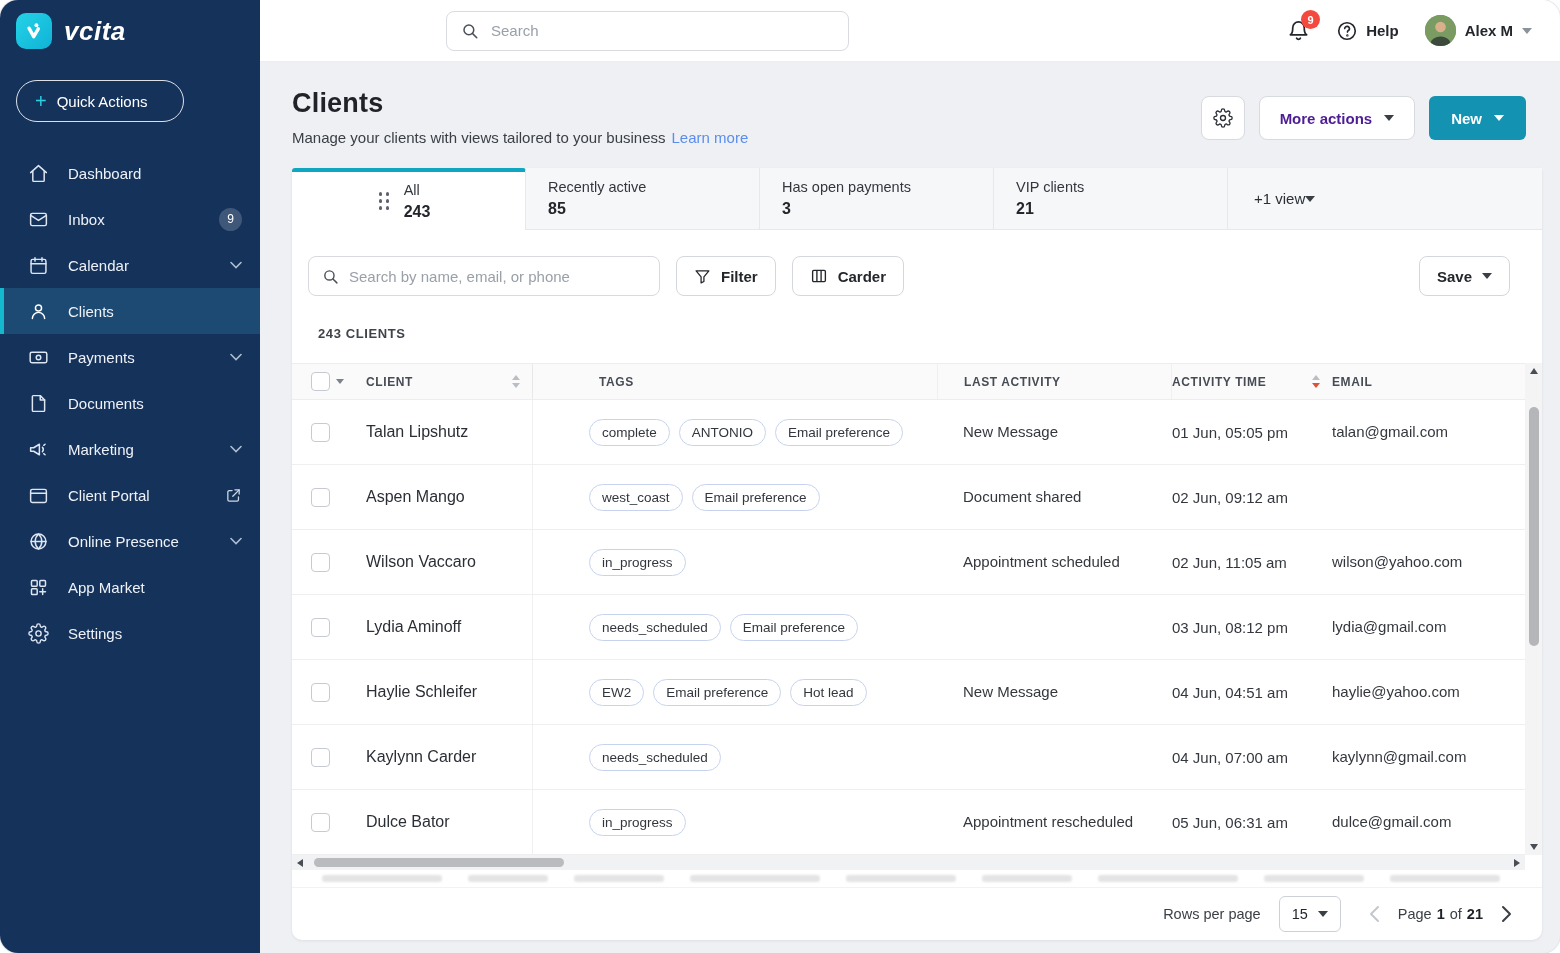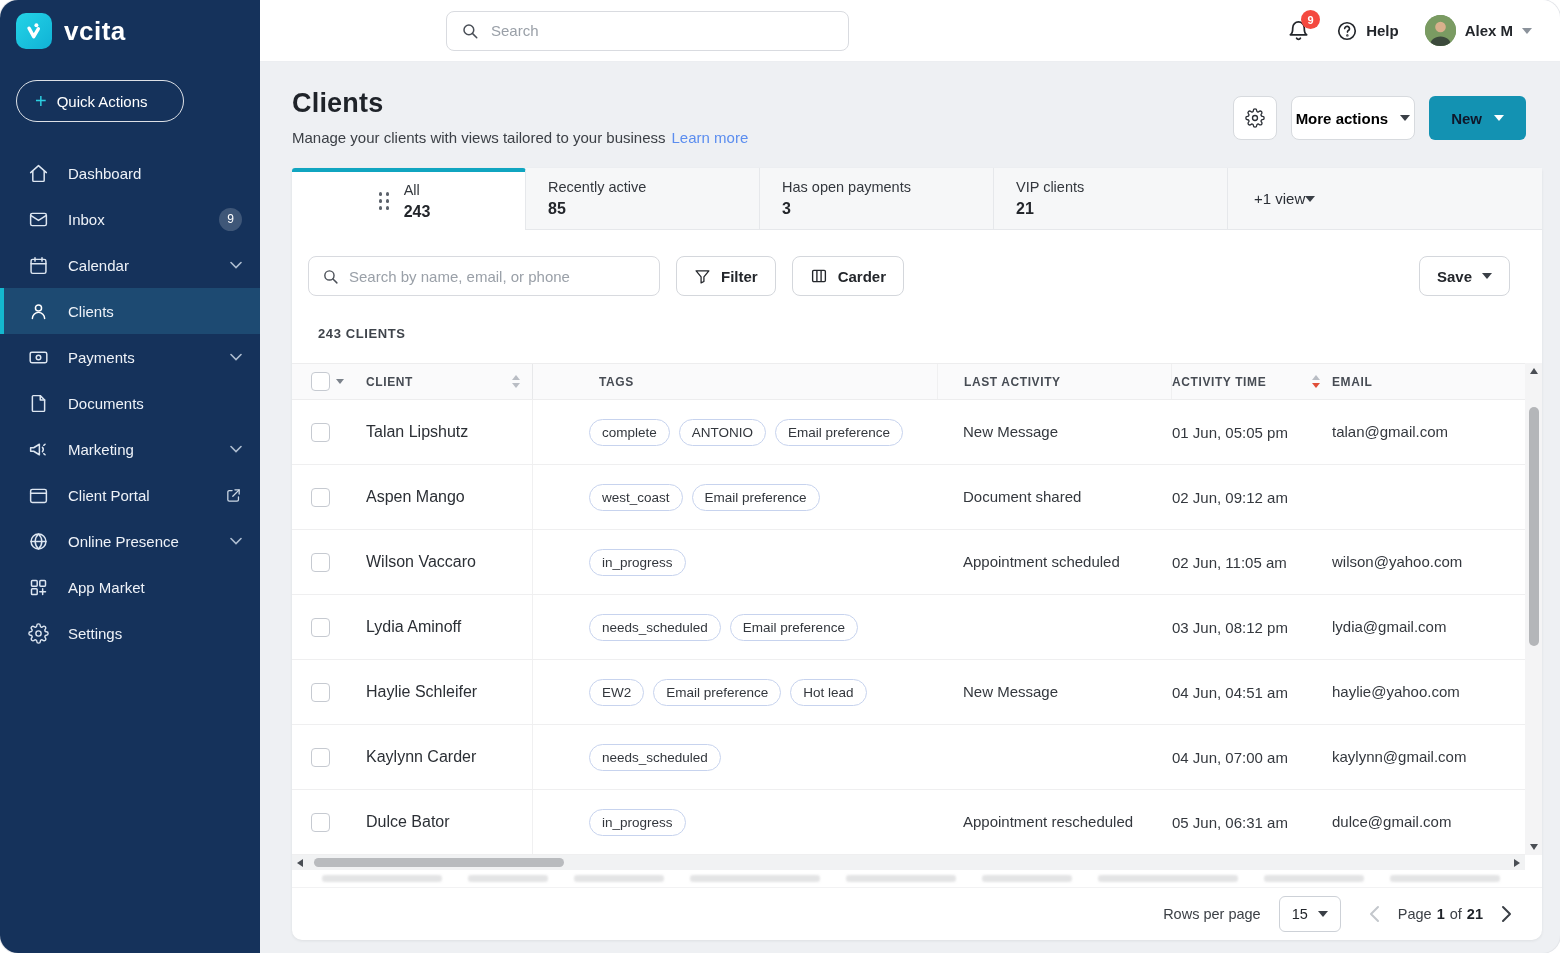--- a/index.html
+++ b/index.html
@@ -2,21 +2,21 @@
 <html><head>
 <meta charset="utf-8">
 <style>
   * { margin:0; padding:0; box-sizing:border-box; }
   html,body { background:#ffffff; font-family:"Liberation Sans", sans-serif; }
   .app { width:1560px; height:953px; display:flex; border-radius:18px; overflow:hidden;
          background:#eef0f3; box-shadow:0 0 0 1px #e3e5e9; position:relative; }
 
   
   .sidebar { width:260px; min-width:260px; background:#15325b; color:#fff; display:flex; flex-direction:column; }
-  .brand { display:flex; align-items:center; gap:12px; padding:10px 16px 10px 16px; height:62px; }
+  .brand { display:flex; align-items:center; gap:12px; padding:10px 16px 10px 16px; height:62px;font-style:italic; }
   .brand-mark { width:36px; height:36px; border-radius:10px; background:linear-gradient(135deg,#24d3e6,#10b2d6);
                 display:flex; align-items:center; justify-content:center; }
   .brand-name { font-size:26px; font-weight:700; letter-spacing:.5px; color:#fff; }
   .qa-wrap { padding:18px 16px 10px 16px; }
   .qa-btn { width:168px; height:42px; border:1.5px solid rgba(255,255,255,.85); border-radius:21px; background:transparent;
             color:#fff; font-size:15px; font-weight:500; display:flex; align-items:center; gap:10px; padding:0 18px; cursor:pointer;
             font-family:"Liberation Sans", sans-serif;}
   .qa-plus { color:#2bd0e2; font-size:20px; font-weight:400; line-height:1; }
   .nav { margin-top:18px; display:flex; flex-direction:column; }
   .nav-item { height:46px; display:flex; align-items:center; gap:18px; padding:0 18px 0 28px; cursor:pointer;
@@ -54,22 +54,22 @@
   .content { flex:1; padding:0 18px 0 32px; display:flex; flex-direction:column; }
   .page-head { display:flex; align-items:flex-start; padding-top:26px; }
   .page-title { font-size:27px; font-weight:700; color:#1f2329; letter-spacing:.2px; }
   .page-sub { margin-top:10px; font-size:15px; color:#3c4046; }
   .learn-more { color:#5b8def; cursor:pointer; margin-left:6px; }
   .head-actions { margin-left:auto; display:flex; gap:14px; align-items:center; padding-top:8px; padding-right:16px; }
   .icon-btn { width:44px; height:44px; background:#fff; border:1px solid #d7dade; border-radius:8px; display:flex;
               align-items:center; justify-content:center; cursor:pointer; color:#2b2f36; }
   .btn { height:44px; border-radius:8px; font-size:15px; font-weight:700; display:flex; align-items:center; gap:12px;
          cursor:pointer; font-family:"Liberation Sans", sans-serif; }
-  .btn-light { background:#fff; border:1px solid #d7dade; color:#000000; padding:0 4px; }
-  .btn-teal { background:#1392b2; border:none; color:#0f172a; padding:0 22px; border-radius:6px; }
+  .btn-light { background:#fff; border:1px solid #d7dade; color:#4c1d95; padding:0 20px; }
+  .btn-teal { background:#1392b2; border:none; color:#ffffff; padding:0 22px; border-radius:6px; }
   .btn-teal .caret-down { border-top-color:#fff; }
 
   
   .card { margin-top:22px; background:#fff; border-radius:4px 4px 10px 10px; position:relative;
           box-shadow:0 1px 3px rgba(30,35,40,.08); display:flex; flex-direction:column; flex:0 0 auto; }
   
   .tabs { display:flex; height:62px; }
   .tab { width:234px; display:flex; flex-direction:column; justify-content:center; padding:0 22px; gap:5px;
          background:#f6f7f8; border-right:1px solid #e6e8eb; border-bottom:1px solid #e6e8eb; cursor:pointer; }
   .tab .t-label { font-size:14.5px; color:#33373d; }

